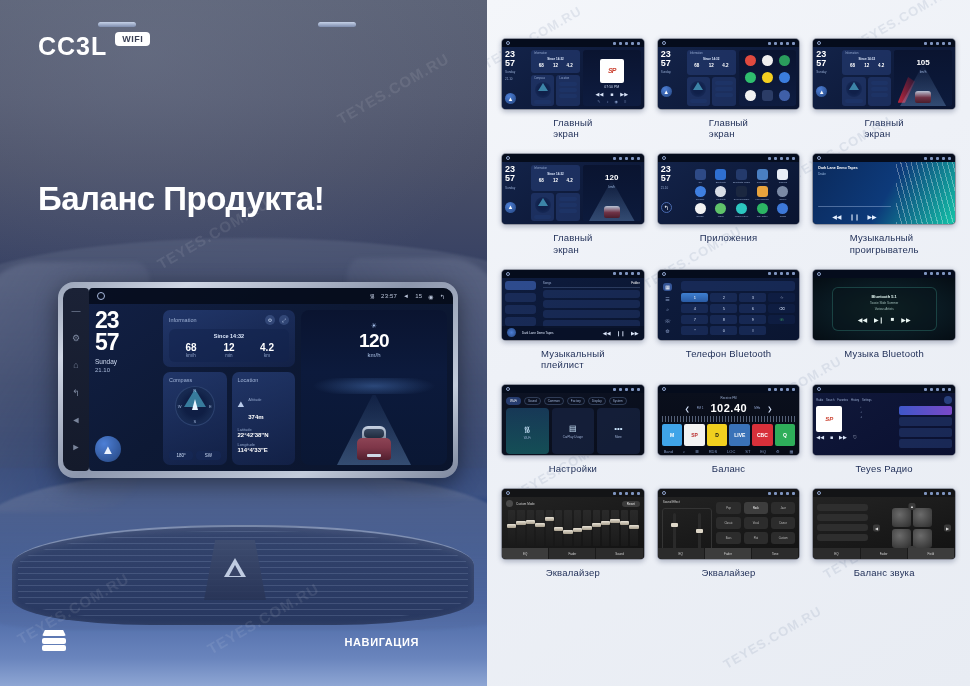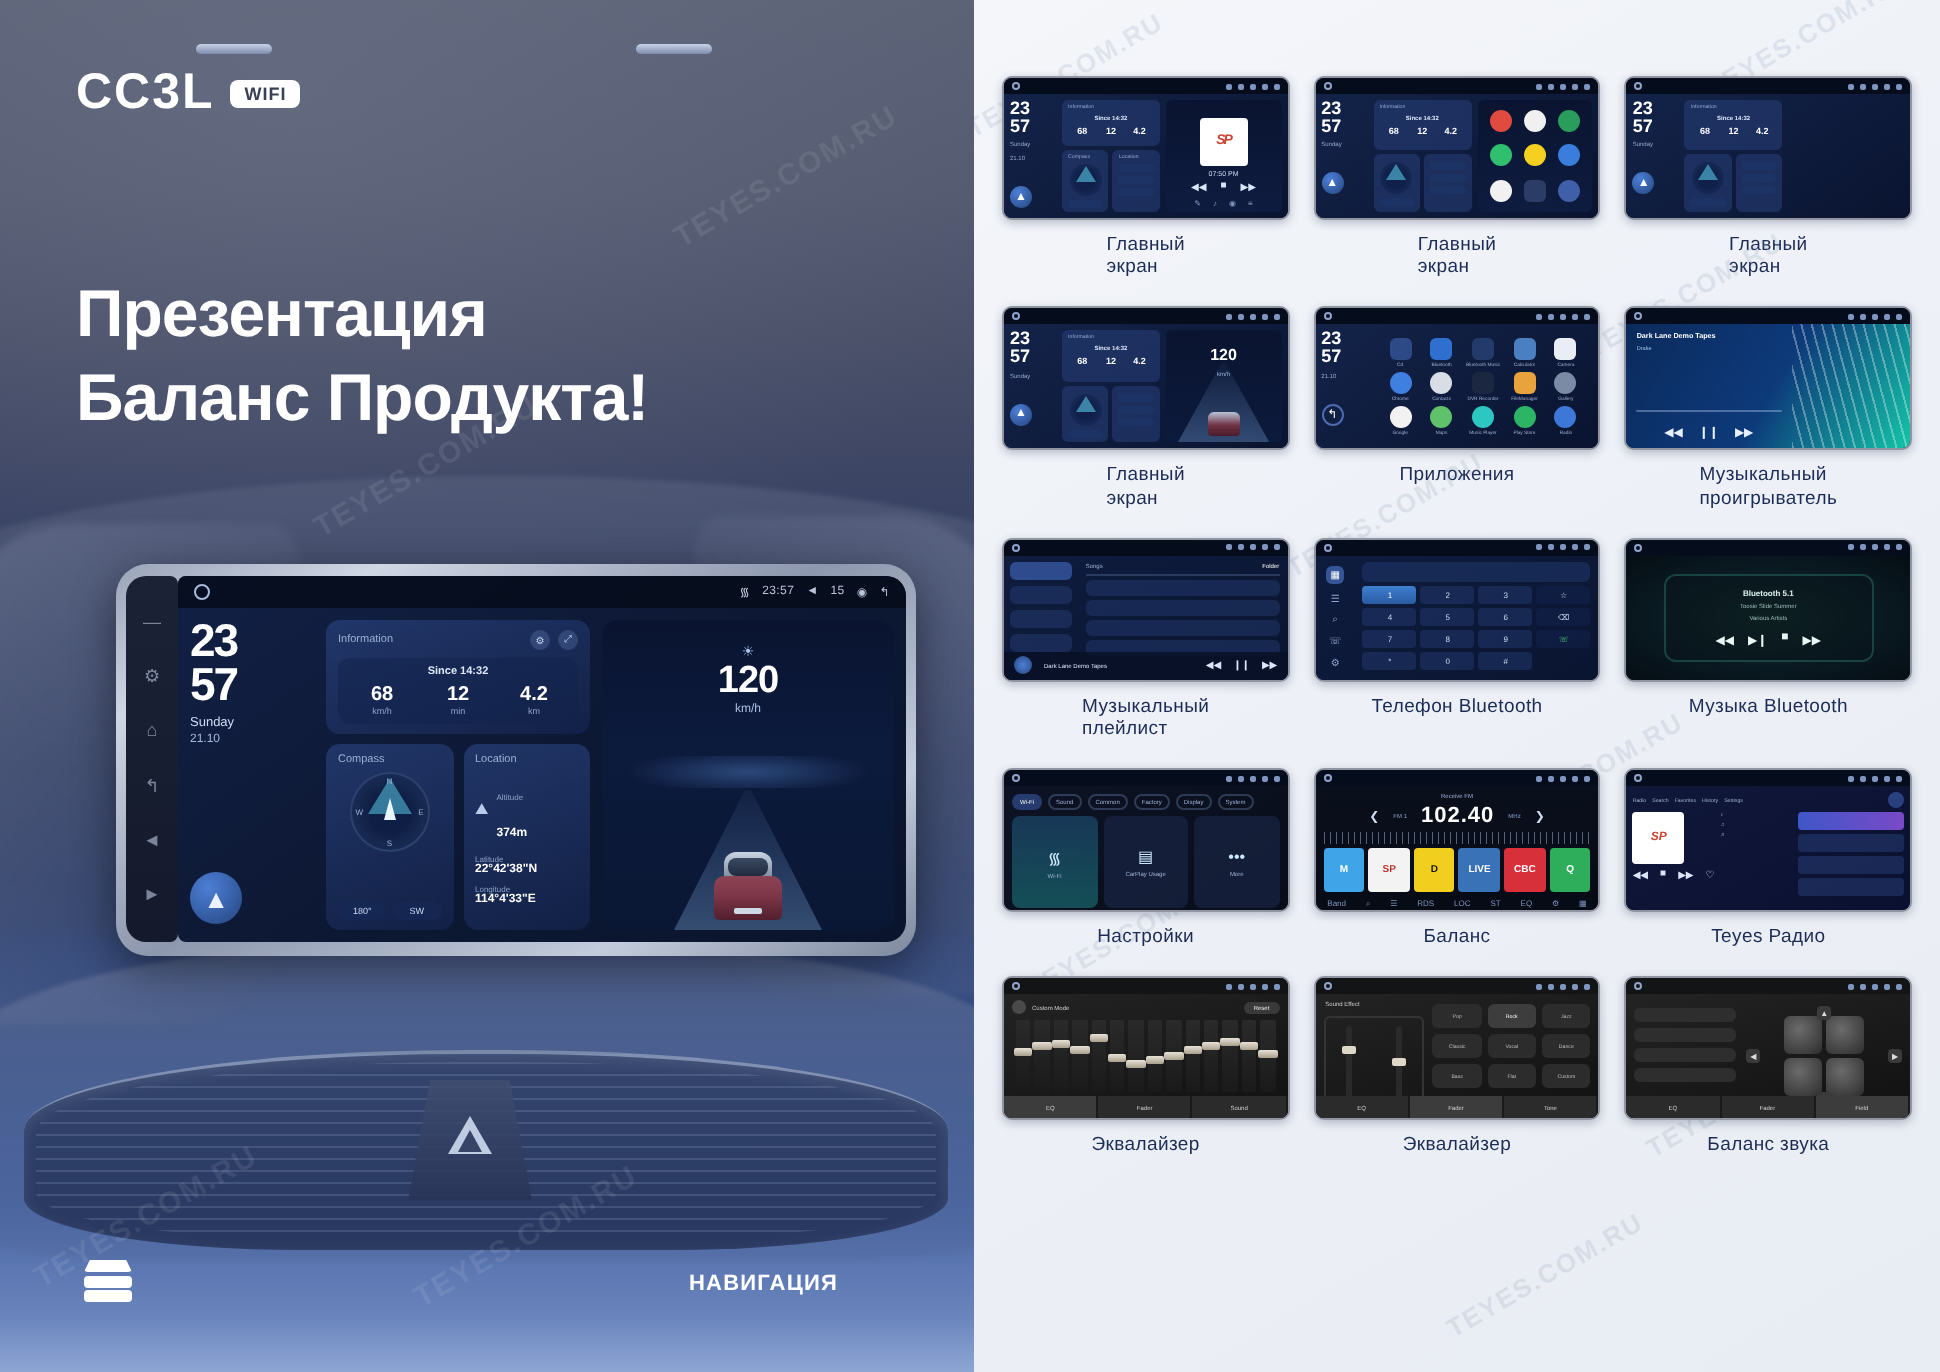--- a/index.html
+++ b/index.html
@@ -218,21 +218,21 @@
   }
   .car-glass {
     position: absolute; top: 3px; left: 7px; width: 20px; height: 9px;
     border-radius: 4px; background: linear-gradient(180deg, #3a4a62, #202b3e);
   }
   .car-plate {
     position: absolute; bottom: 3px; left: 10px; width: 14px; height: 3px;
     border-radius: 1px; background: #cfd8e6;
   }
 
-  .hero-logo { position: absolute; left: 38px; top: 32px; display: flex; align-items: center; gap: 8px; }
+  .hero-logo { position: absolute; left: 38px; top: 32px; display: flex; align-items: flex-start; gap: 8px; }
   .hero-logo .lw {
     font-size: 25px; font-weight: 700; color: #fff; letter-spacing: 1px;
   }
   .hero-logo .wifi-badge {
     background: #fff; color: #3a4055; font-size: 9px; font-weight: 700;
     padding: 2px 7px; border-radius: 4px; letter-spacing: .5px;
   }
   .hero-year { position: absolute; left: 38px; top: 88px; font-size: 44px; font-weight: 700; color: #fff; letter-spacing: -1px; }
   .hero-line1 { position: absolute; left: 38px; top: 138px; font-size: 33px; font-weight: 700; color: #fff; letter-spacing: -.5px; }
   .hero-line2 { position: absolute; left: 38px; top: 180px; font-size: 33px; font-weight: 700; color: #fff; letter-spacing: -.5px; }
@@ -559,21 +559,20 @@
             </div>
           </div>
         </div>
       </div>
     </div>
 
     <div class="hero-logo">
       <span class="lw">CC3L</span>
       <span class="wifi-badge">WIFI</span>
     </div>
-    <div class="hero-line1">Презентация</div>
     <div class="hero-line2">Баланс Продукта!</div>
 
     <div class="hero-stack">
         <i></i>
         <i></i>
         <i></i>
       </div>
     <div class="hero-nav-label">НАВИГАЦИЯ</div>
 
     <div class="hero-wm" style="left:150px; top:225px;">TEYES.COM.RU</div>
@@ -778,20 +777,29 @@
                 <div class="hs-row2">
                   <div class="hs-c">
                       <div class="mini-comp"></div>
                       <div class="mini-pill"></div>
                     </div>
                   <div class="hs-c">
                       <div class="mini-pill"></div>
                       <div class="mini-pill"></div>
                       <div class="mini-pill"></div>
                     </div>
+                </div>
+              </div>
+              <div class="hs-right">
+                <div class="drv-mini">
+                  <div class="sv">105</div>
+                  <div class="su">km/h</div>
+                  <div class="drv-red"></div>
+                  <div class="vv"></div>
+                  <div class="cc"></div>
                 </div>
               </div>
             </div>
           </div>
         </div>
         <div class="cap">
           <span>Главный</span><br>
           <span>экран</span>
         </div>
       </div>

